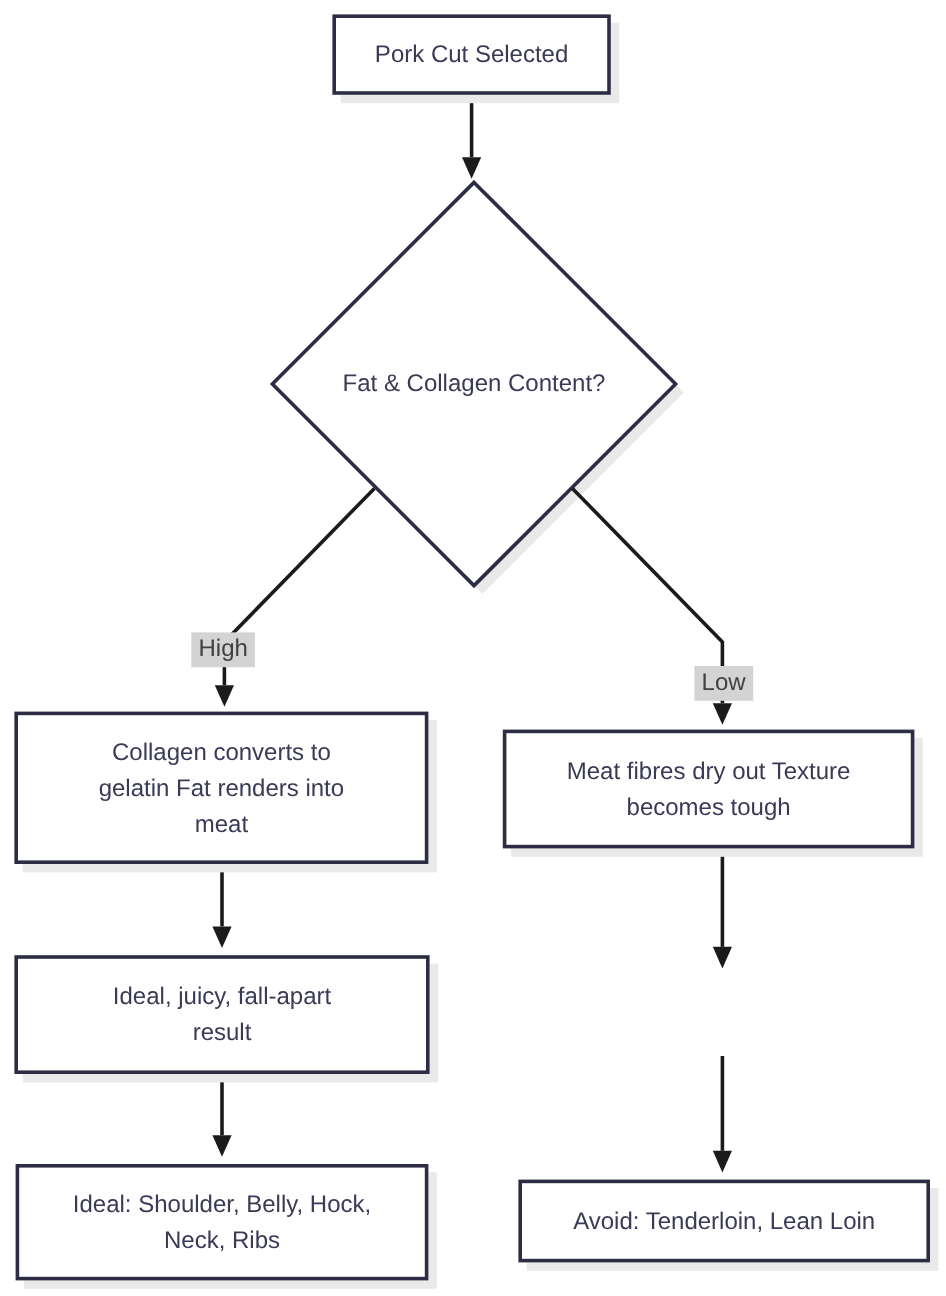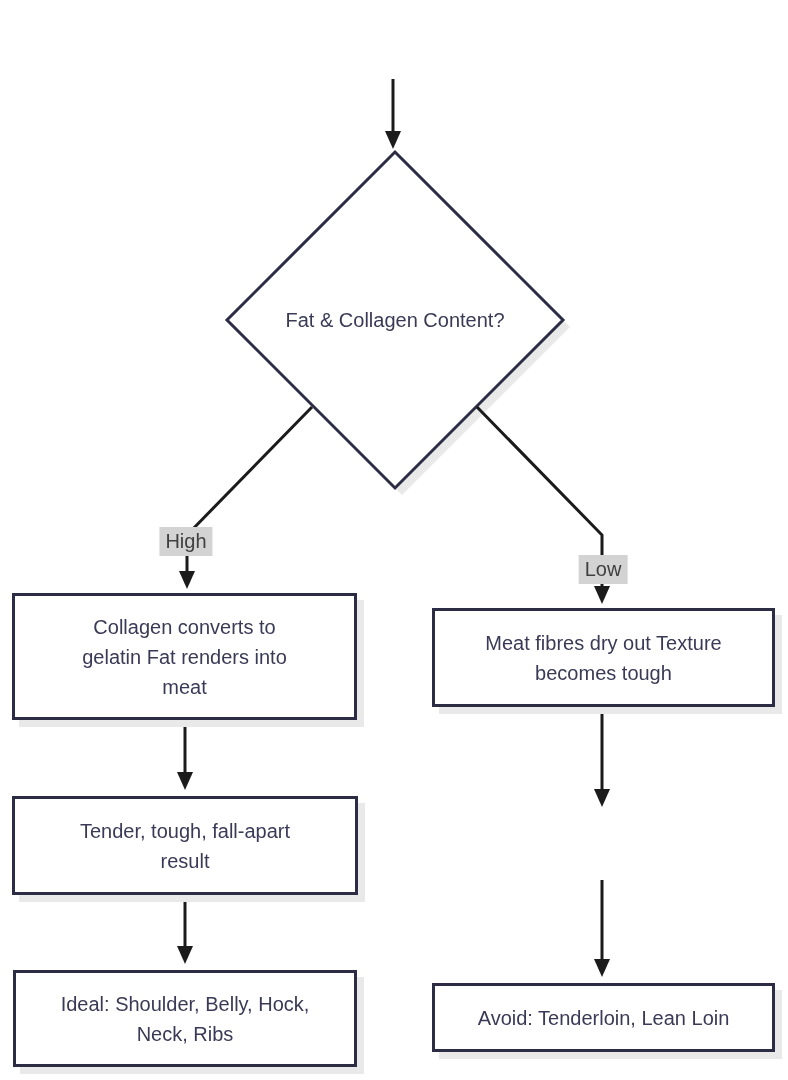--- a/index.html
+++ b/index.html
@@ -34,21 +34,21 @@
     display: flex;
     align-items: center;
     justify-content: center;
     text-align: center;
     white-space: pre-line;
   }
   .node-start   { left: 277px; top: 12px;  width: 232px; height: 67px;  }
   .node-l1      { left: 12px;  top: 593px; width: 345px; height: 127px; }
   .node-l2      { left: 12px;  top: 796px; width: 346px; height: 99px;  }
   .node-l3      { left: 13px;  top: 970px; width: 344px; height: 97px;  }
-  .node-r1      { left: 432px; top: 608px; width: 343px; height: 99px;  }
+  .node-r1      { left: 419px; top: 608px; width: 343px; height: 99px;  }
   .node-r2      { left: 483px; top: 813px; width: 239px; height: 67px;  }
   .node-r3      { left: 432px; top: 983px; width: 343px; height: 69px;  }
   .decision-label {
     position: absolute;
     left: 395px;
     top: 320px;
     width: 320px;
     transform: translate(-50%, -50%);
     text-align: center;
     color: #3a3a57;
@@ -128,30 +128,31 @@
       <path class="edge-line" d="M602,707 V789"></path>
       <polygon class="arrow-head" points="594,789 610,789 602,807"></polygon>
     </g>
 
     <g>
       <path class="edge-line" d="M602,880 V959"></path>
       <polygon class="arrow-head" points="594,959 610,959 602,977"></polygon>
     </g>
   </svg>
 
+  <div class="node node-start">Pork Cut Selected</div>
 
   <div class="decision-label">Fat &amp; Collagen Content?</div>
 
   <span class="edge-label edge-label-high">High</span>
   <span class="edge-label edge-label-low">Low</span>
 
   <div class="node node-l1">Collagen converts to
 gelatin Fat renders into
 meat</div>
-  <div class="node node-l2">Tender, tough, fall-apart
+  <div class="node node-l2">Ideal, juicy, fall-apart
 result</div>
   <div class="node node-l3">Ideal: Shoulder, Belly, Hock,
 Neck, Ribs</div>
 
   <div class="node node-r1">Meat fibres dry out Texture
 becomes tough</div>
   <div class="node node-r3">Avoid: Tenderloin, Lean Loin</div>
 
 </div>
 

